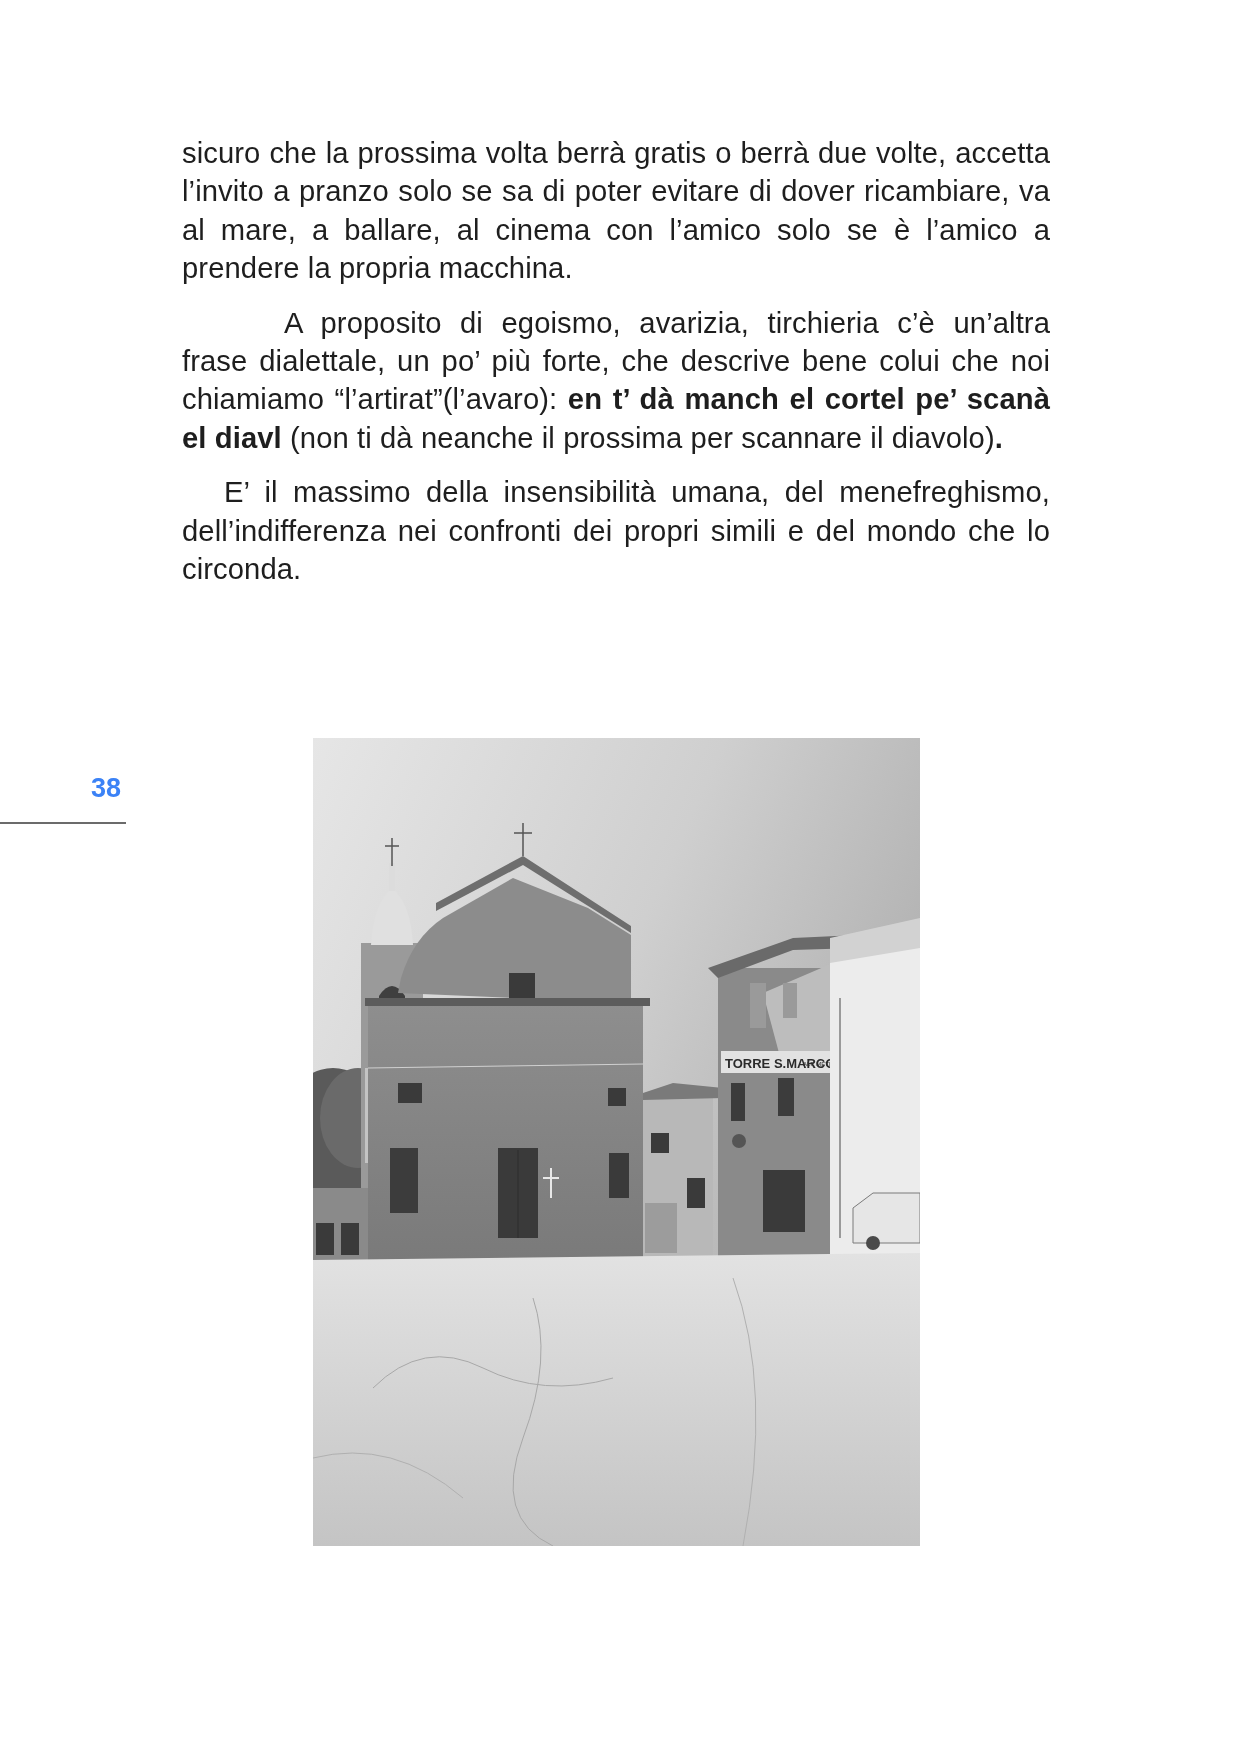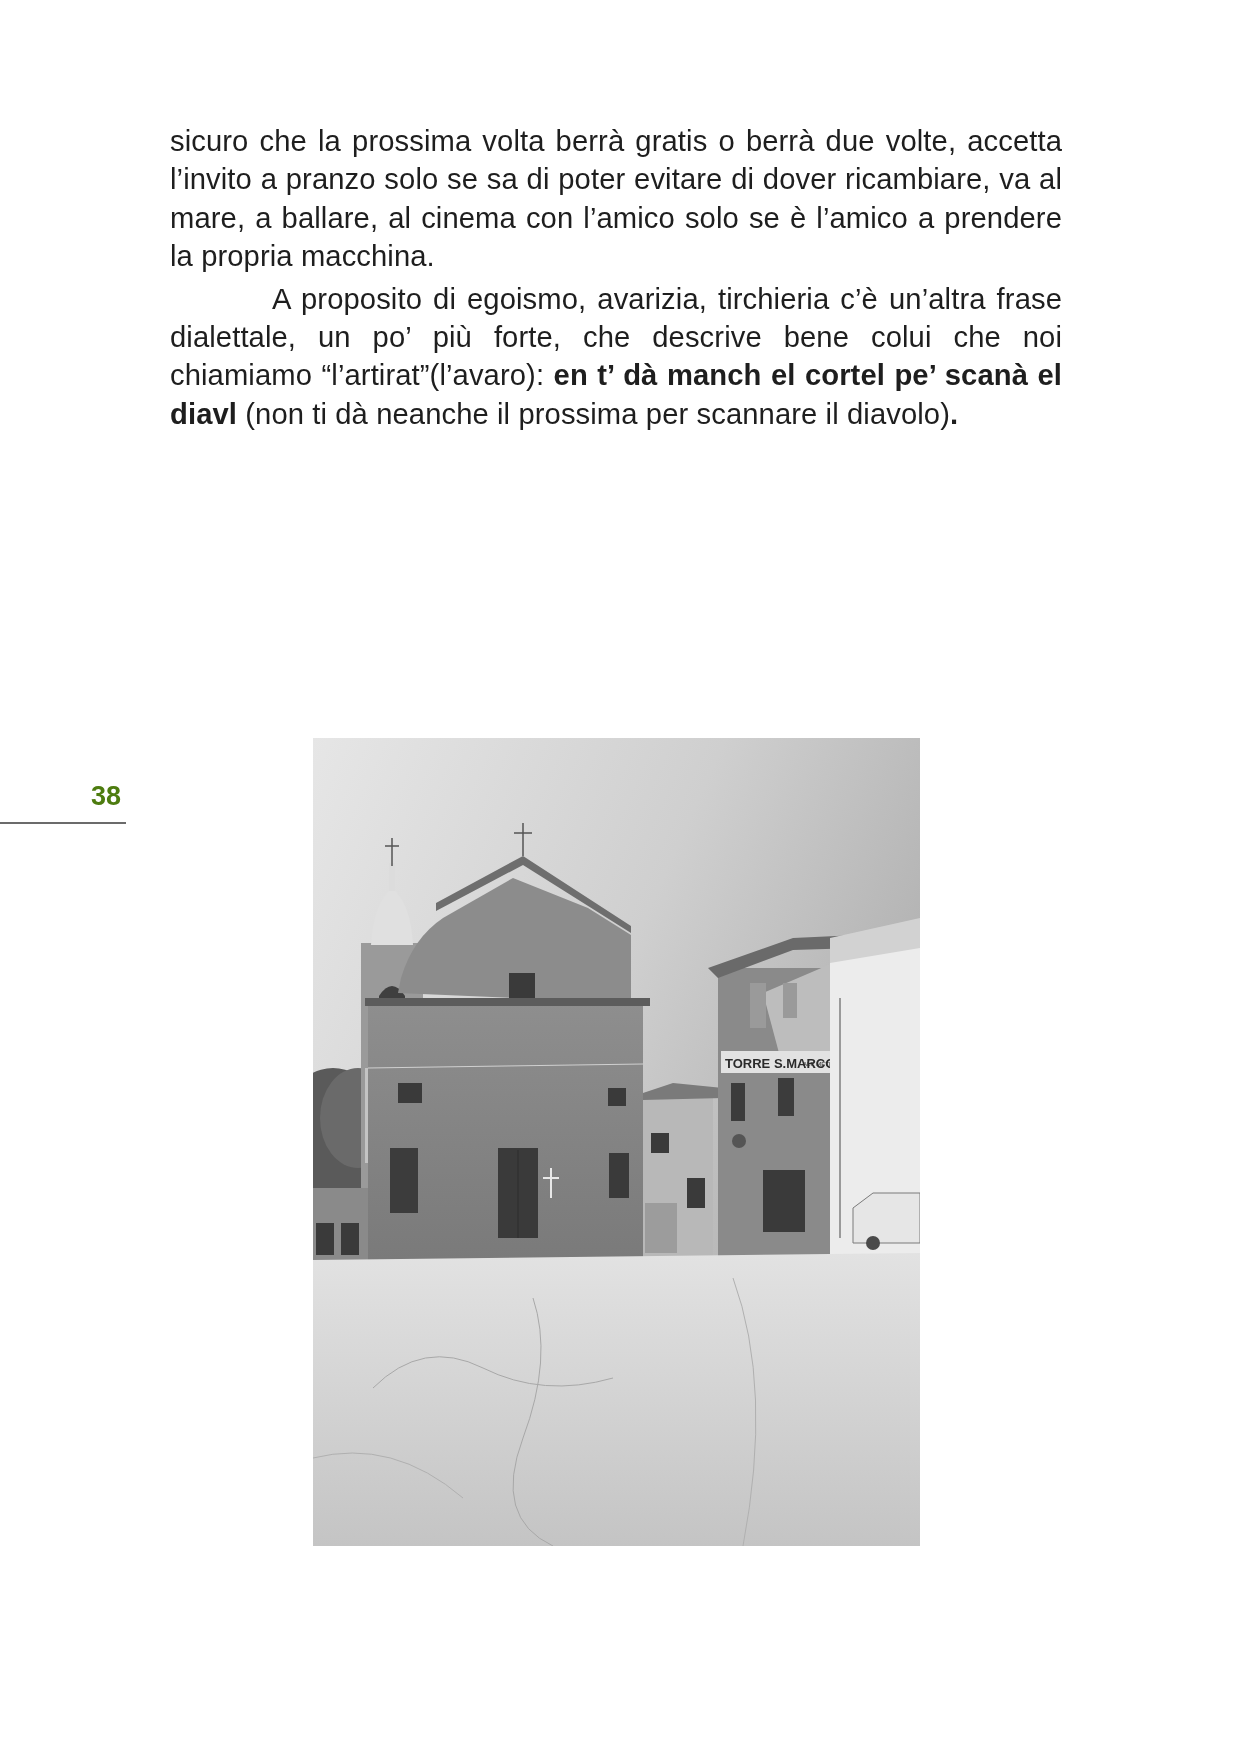--- a/index.html
+++ b/index.html
@@ -19,35 +19,34 @@
     position: absolute;
     left: 166px;
     top: 118px;
     width: 900px;
     font-size: 29.2px;
     line-height: 38.4px;
     text-align: justify;
     letter-spacing: 0.1px;
   }
   .text-block p {
-    margin: 4px;
+    margin: 16px;
   }
   .indent-wide { text-indent: 102px; }
   .indent-narrow { text-indent: 42px; }
   .bold { font-weight: bold; }
   .ital { }
 
   .page-number {
     position: absolute;
     left: 91px;
     top: 773px;
     font-size: 27px;
     font-weight: bold;
-    color: #4d7c0f;
-    margin-top: 8px;
+    color: #3b82f6;
   }
   .margin-rule {
     position: absolute;
     left: 0;
     top: 822px;
     width: 126px;
     height: 2px;
     background: #6b6b6b;
   }
 
@@ -64,20 +63,23 @@
 </style>
 </head>
 <body>
 
 <div class="text-block">
   <p>
     <span>sicuro che la prossima volta berrà gratis o berrà due volte, accetta l’invito a pranzo solo se sa di poter evitare di dover ricambiare, va al mare, a ballare, al cinema con l’amico solo se è l’amico a prendere la propria macchina.</span>
   </p>
   <p class="indent-wide">
     <span>A proposito di egoismo, avarizia, tirchieria c’è un’altra frase dialettale, un po’ più forte, che descrive bene colui che noi chiamiamo </span><span class="ital">“l’artirat”</span><span>(l’avaro): </span><span class="bold">en t’ dà manch el cortel pe’ scanà el diavl</span><span> (non ti dà neanche il prossima per scannare il diavolo)</span><span class="bold">.</span>
+  </p>
+  <p class="indent-narrow">
+    <span>E’ il massimo della insensibilità umana, del menefreghismo, dell’indifferenza nei confronti dei propri simili e del mondo che lo circonda.</span>
   </p>
 </div>
 
 <div class="page-number">38</div>
 <div class="margin-rule"></div>
 
 <div class="photo">
   <svg width="607" height="808" viewBox="0 0 607 808" xmlns="http://www.w3.org/2000/svg">
     <defs>
       <linearGradient id="sky" x1="0" y1="0" x2="1" y2="0.6">

